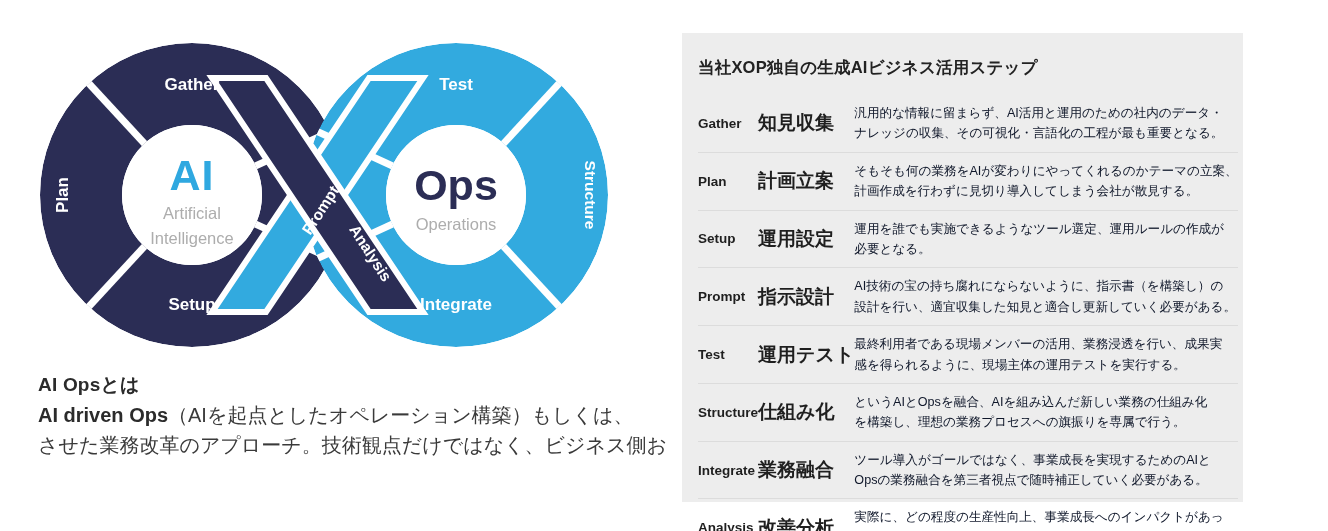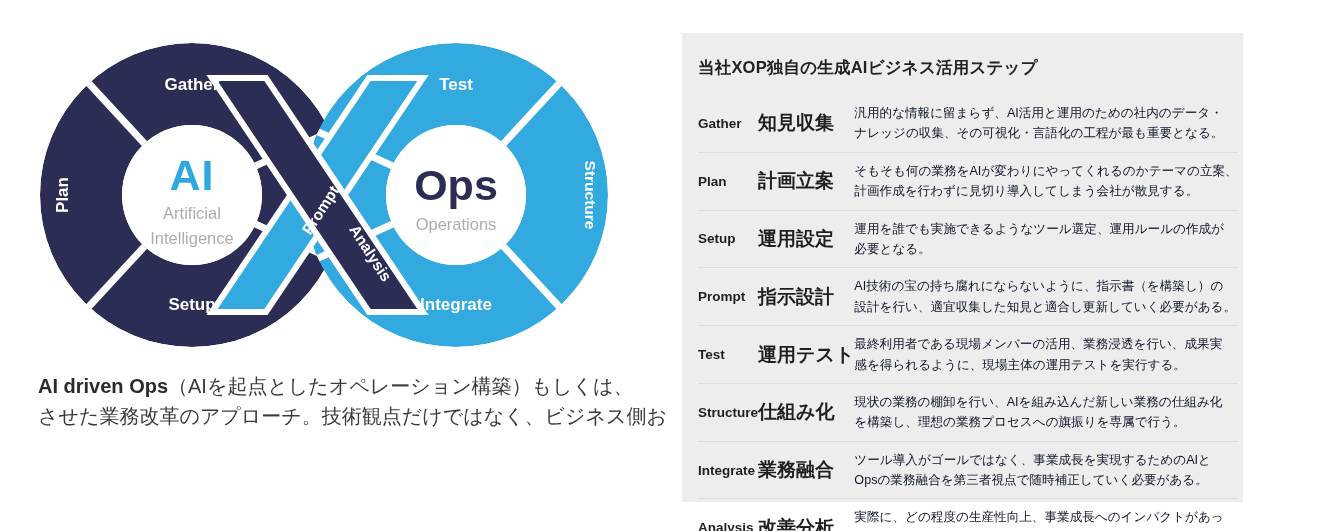--- a/index.html
+++ b/index.html
@@ -220,20 +220,21 @@
       <text class="core-main-ai" x="168" y="156" text-anchor="middle">AI</text>
       <text class="core-sub" x="168" y="185" text-anchor="middle">Artificial</text>
       <text class="core-sub" x="168" y="210" text-anchor="middle">Intelligence</text>
 
       <text class="core-main-ops" x="432" y="166" text-anchor="middle">Ops</text>
       <text class="core-sub" x="432" y="196" text-anchor="middle">Operations</text>
     </svg>
   </div>
 
   <div id="caption-block">
+    <div id="caption-heading">AI Opsとは</div>
     <div class="caption-line">
       <b>AI driven Ops</b><span>（AIを起点としたオペレーション構築）もしくは、</span>
     </div>
     <div class="caption-line">させた業務改革のアプローチ。技術観点だけではなく、ビジネス側お</div>
   </div>
 
 </div>
 
 <div id="steps-panel">
   <div id="steps-title">当社XOP独自の生成AIビジネス活用ステップ</div>
@@ -276,21 +277,21 @@
           <td class="col-jp">運用テスト</td>
           <td class="col-desc">
             <span class="desc-line">最終利用者である現場メンバーの活用、業務浸透を行い、成果実</span>
             <span class="desc-line">感を得られるように、現場主体の運用テストを実行する。</span>
           </td>
         </tr>
         <tr>
           <td class="col-en">Structure</td>
           <td class="col-jp">仕組み化</td>
           <td class="col-desc">
-            <span class="desc-line">現状の業務の棚卸を行い、AIを組み込んだ新しい業務の仕組み化</span>
+            <span class="desc-line">というAIとOpsを融合、AIを組み込んだ新しい業務の仕組み化</span>
             <span class="desc-line">を構築し、理想の業務プロセスへの旗振りを専属で行う。</span>
           </td>
         </tr>
         <tr>
           <td class="col-en">Integrate</td>
           <td class="col-jp">業務融合</td>
           <td class="col-desc">
             <span class="desc-line">ツール導入がゴールではなく、事業成長を実現するためのAIと</span>
             <span class="desc-line">Opsの業務融合を第三者視点で随時補正していく必要がある。</span>
           </td>

